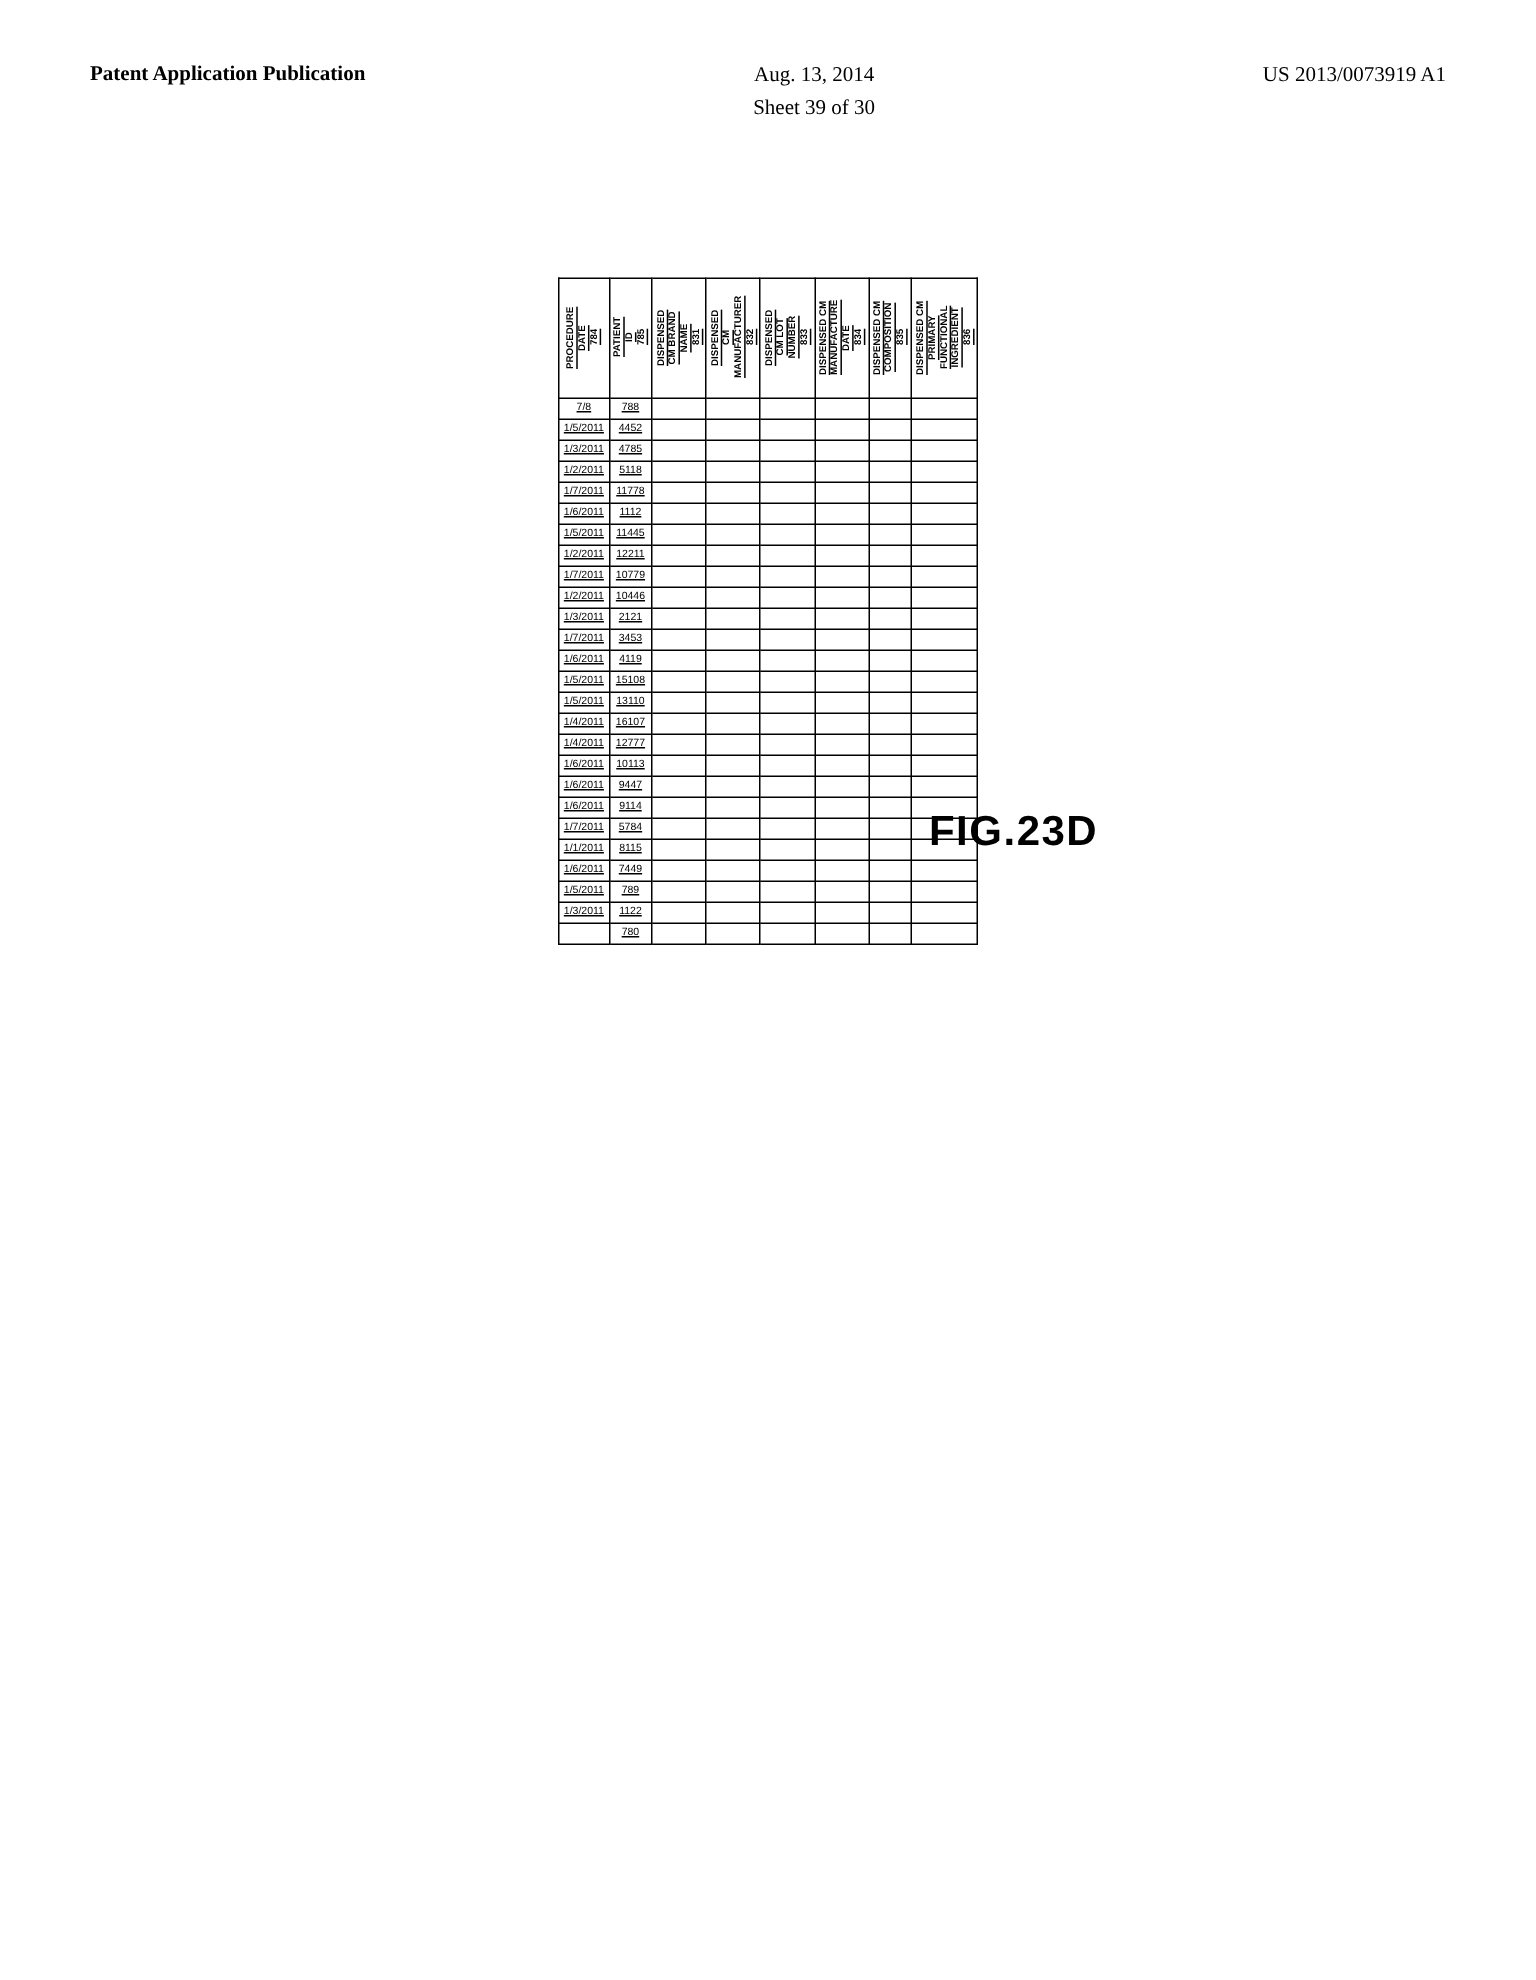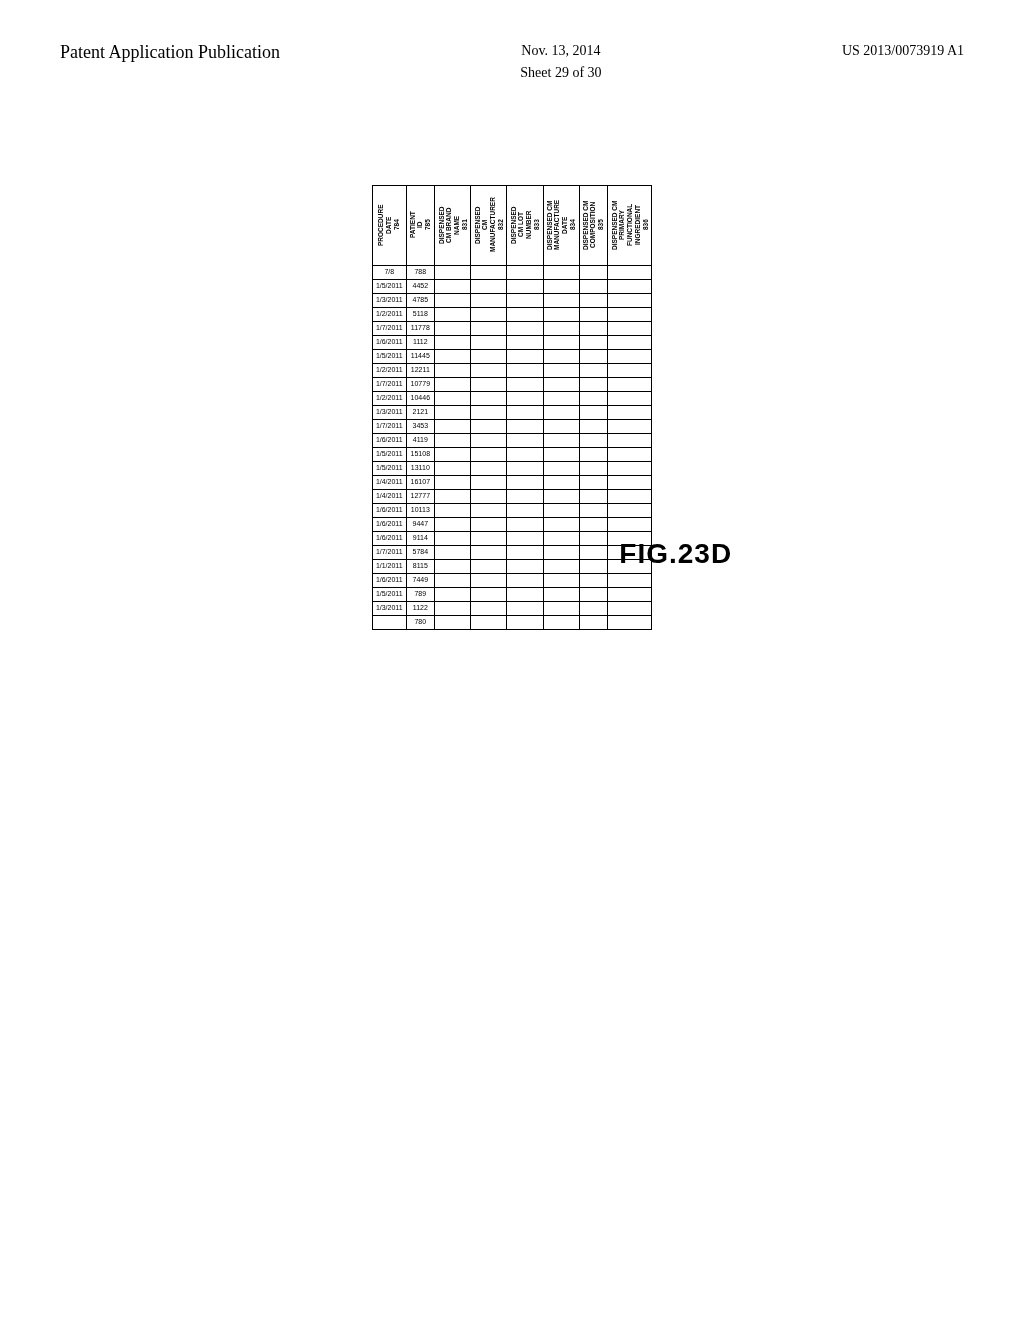--- a/index.html
+++ b/index.html
@@ -14,22 +14,22 @@
 
     .page-header {
       display: flex;
       justify-content: space-between;
       align-items: flex-start;
       padding: 40px 60px 20px 60px;
       border-bottom: none;
     }
 
     .header-left {
-      font-size: 18px;
-      font-weight: normal;
+      font-size: 14px;
+      font-weight: bold;
       line-height: 1.4;
     }
 
     .header-center {
       font-size: 14px;
       text-align: center;
       line-height: 1.6;
     }
 
     .header-right {
@@ -37,20 +37,21 @@
       text-align: right;
       line-height: 1.6;
     }
 
     .main-content {
       display: flex;
       justify-content: center;
       align-items: center;
       padding: 80px 60px 40px 60px;
       position: relative;
+      text-decoration: underline;
     }
 
     .table-container {
       position: relative;
     }
 
     .data-table {
       border-collapse: collapse;
       font-size: 7px;
       font-family: Arial, sans-serif;
@@ -91,22 +92,22 @@
     }
   </style>
 </head>
 <body>
 
 <div class="page-header">
   <div class="header-left">
     <span>Patent Application Publication</span>
   </div>
   <div class="header-center">
-    <div>Nov. 13, 2014</div>
-    <div>Sheet 29 of 30</div>
+    <div>Aug. 13, 2014</div>
+    <div>Sheet 39 of 30</div>
   </div>
   <div class="header-right">
     <div>US 2013/0073919 A1</div>
   </div>
 </div>
 
 <div class="main-content">
   <div class="table-container">
     <table class="data-table" id="main-table">
       <thead>

